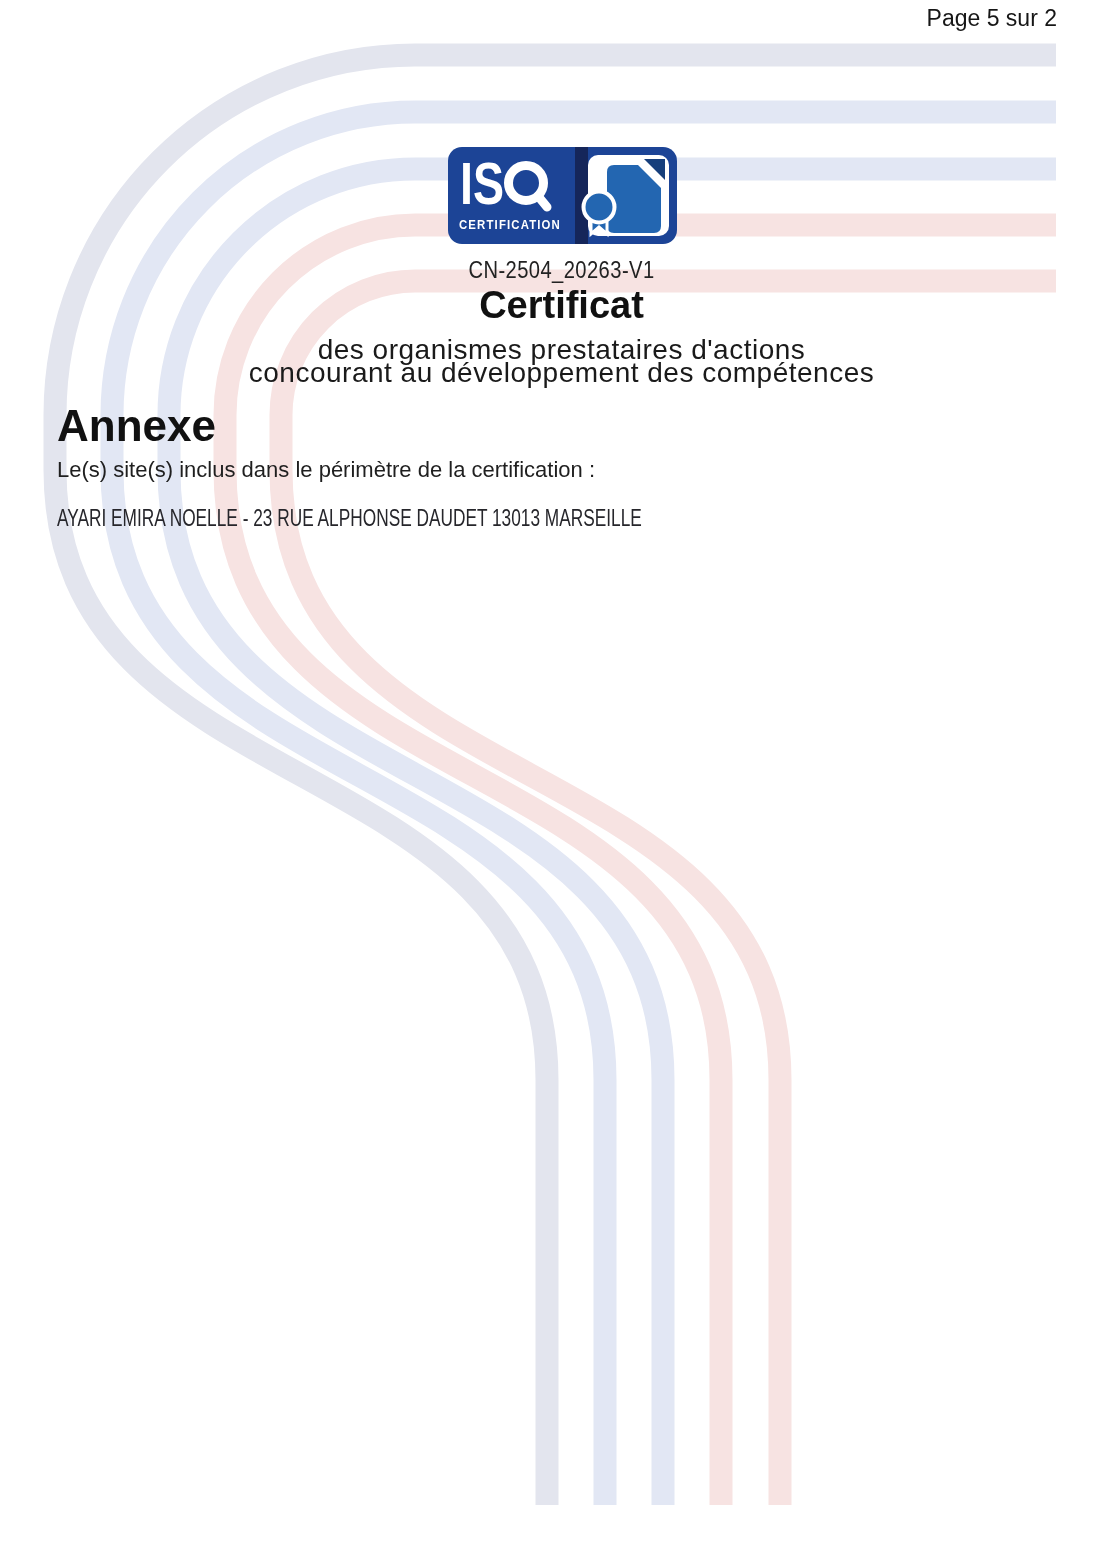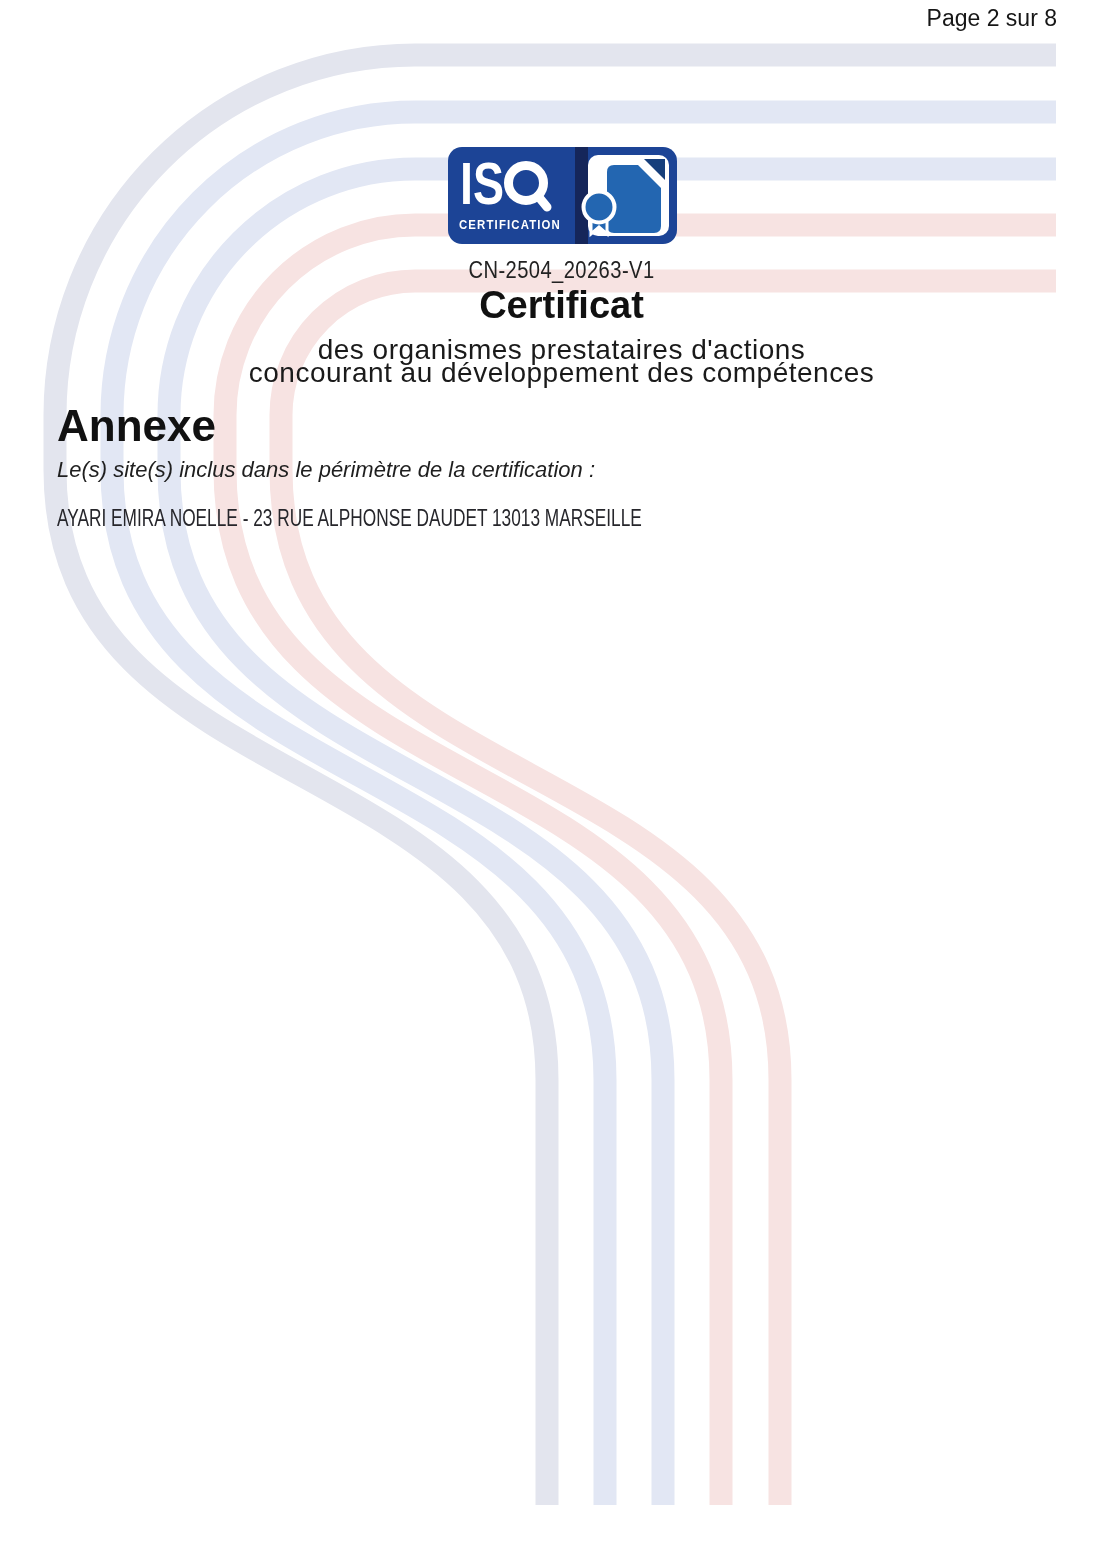--- a/index.html
+++ b/index.html
@@ -54,21 +54,20 @@
     left: 57px; top: 404px;
     font-size: 44px; line-height: 1.0;
     font-weight: bold;
     color: #111111;
   }
   .sites-intro {
     left: 57px; top: 459px;
     font-size: 22px; line-height: 1.0;
     color: #1f1f1f;
     white-space: nowrap;
-    font-style: italic;
   }
   .site-line {
     left: 57px; top: 506px;
     font-size: 24px; line-height: 1.0;
     color: #26262b;
     white-space: nowrap;
     transform: scaleX(0.72);
     transform-origin: left top;
   }
 </style>
@@ -78,21 +77,21 @@
 <svg class="bg-svg" viewBox="0 0 1109 1562" xmlns="http://www.w3.org/2000/svg" aria-hidden="true">
   <g id="bg-stripes">
       <path d="M 1056 55 H 415 A 360 360 0 0 0 55 415 V 470 C 55 810 547 740 547 1080 V 1505" fill="none" stroke="#e3e5ee" stroke-width="23" stroke-linecap="butt"></path>
       <path d="M 1056 112 H 415 A 303 303 0 0 0 112 415 V 470 C 112 810 605 740 605 1080 V 1505" fill="none" stroke="#e2e7f4" stroke-width="23" stroke-linecap="butt"></path>
       <path d="M 1056 169 H 415 A 246 246 0 0 0 169 415 V 470 C 169 810 663 740 663 1080 V 1505" fill="none" stroke="#e2e7f4" stroke-width="23" stroke-linecap="butt"></path>
       <path d="M 1056 225 H 415 A 190 190 0 0 0 225 415 V 470 C 225 810 721 740 721 1080 V 1505" fill="none" stroke="#f7e3e2" stroke-width="23" stroke-linecap="butt"></path>
       <path d="M 1056 281 H 415 A 134 134 0 0 0 281 415 V 470 C 281 810 780 740 780 1080 V 1505" fill="none" stroke="#f7e3e2" stroke-width="23" stroke-linecap="butt"></path>
     </g>
 </svg>
 
-<div class="layer page-number">Page 2 sur 8</div>
+<div class="layer page-number">Page 5 sur 2</div>
 
 <div class="layer logo-wrap">
   <svg width="229" height="97" viewBox="0 0 229 97" xmlns="http://www.w3.org/2000/svg">
     <rect x="0" y="0" width="229" height="97" rx="14" fill="#1c4496"></rect>
     <rect x="127" y="0" width="13" height="97" fill="#15265a"></rect>
     <rect x="140" y="8" width="81" height="81" rx="10" fill="#ffffff"></rect>
 
     <text x="12" y="57" font-family="Liberation Sans, sans-serif" font-weight="bold" font-size="60" textLength="44" lengthAdjust="spacingAndGlyphs" fill="#ffffff">IS</text>
     <circle cx="78" cy="36" r="17.5" fill="none" stroke-width="9" stroke="#ffffff"></circle>
     <line x1="90" y1="49" x2="99" y2="60" stroke-width="9" stroke-linecap="round" stroke="#ffffff"></line>

